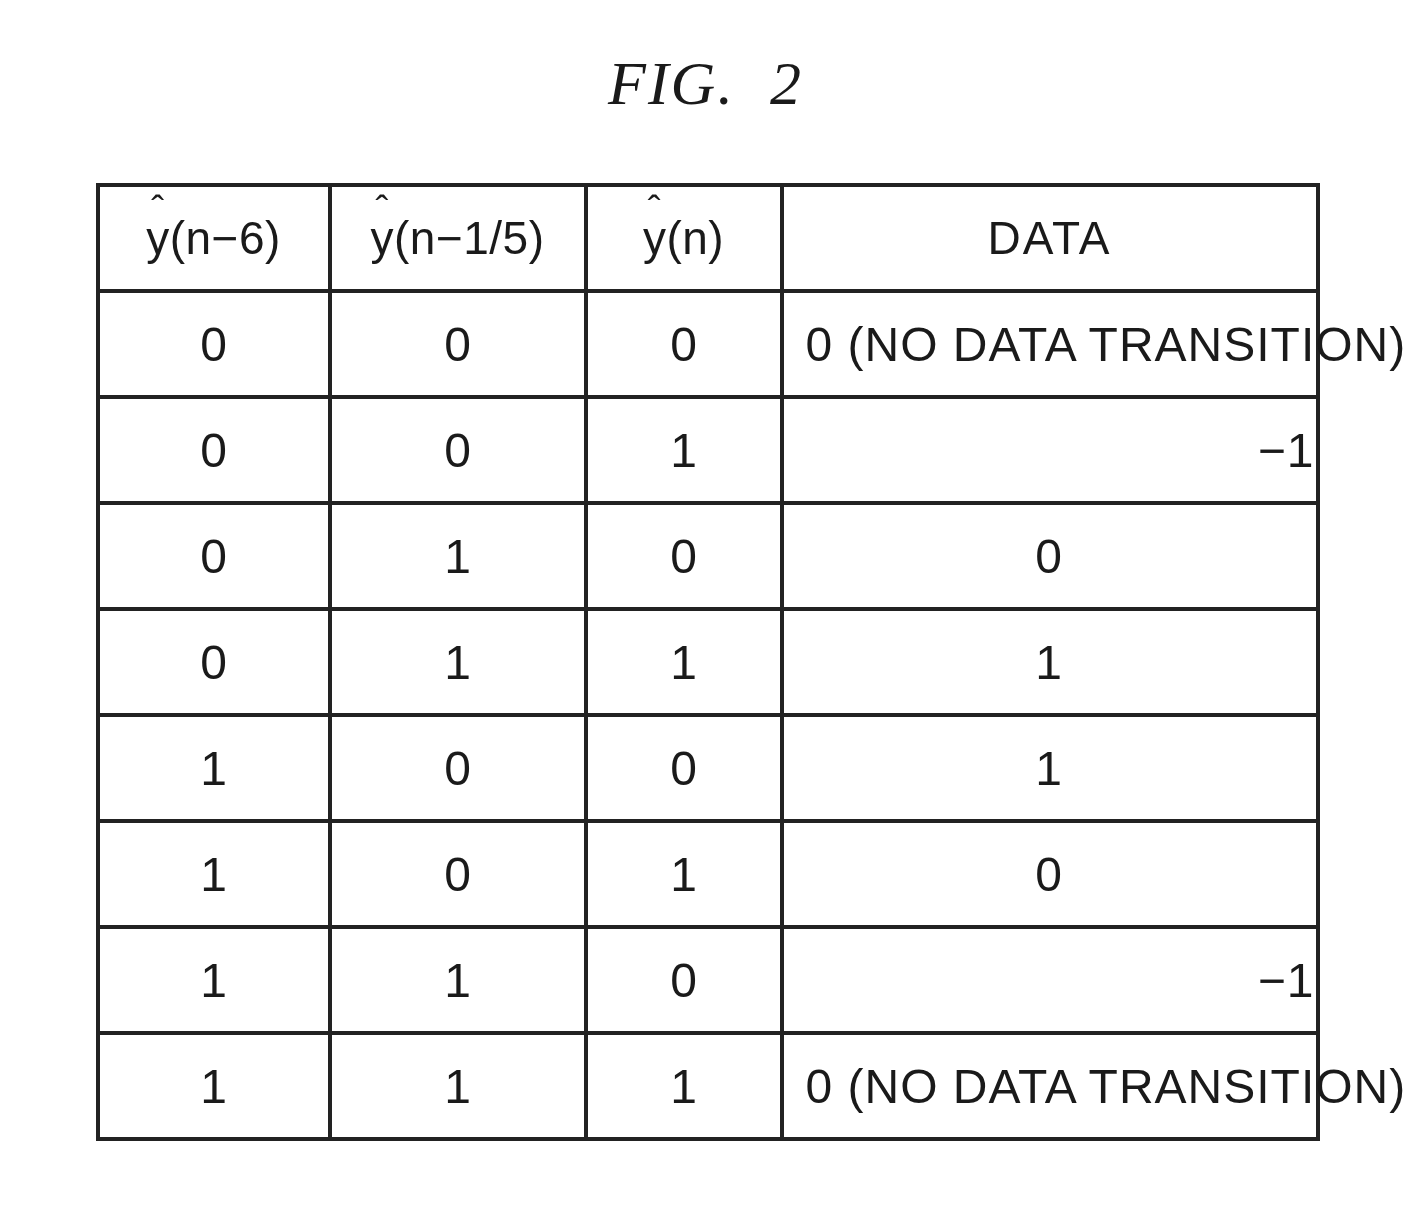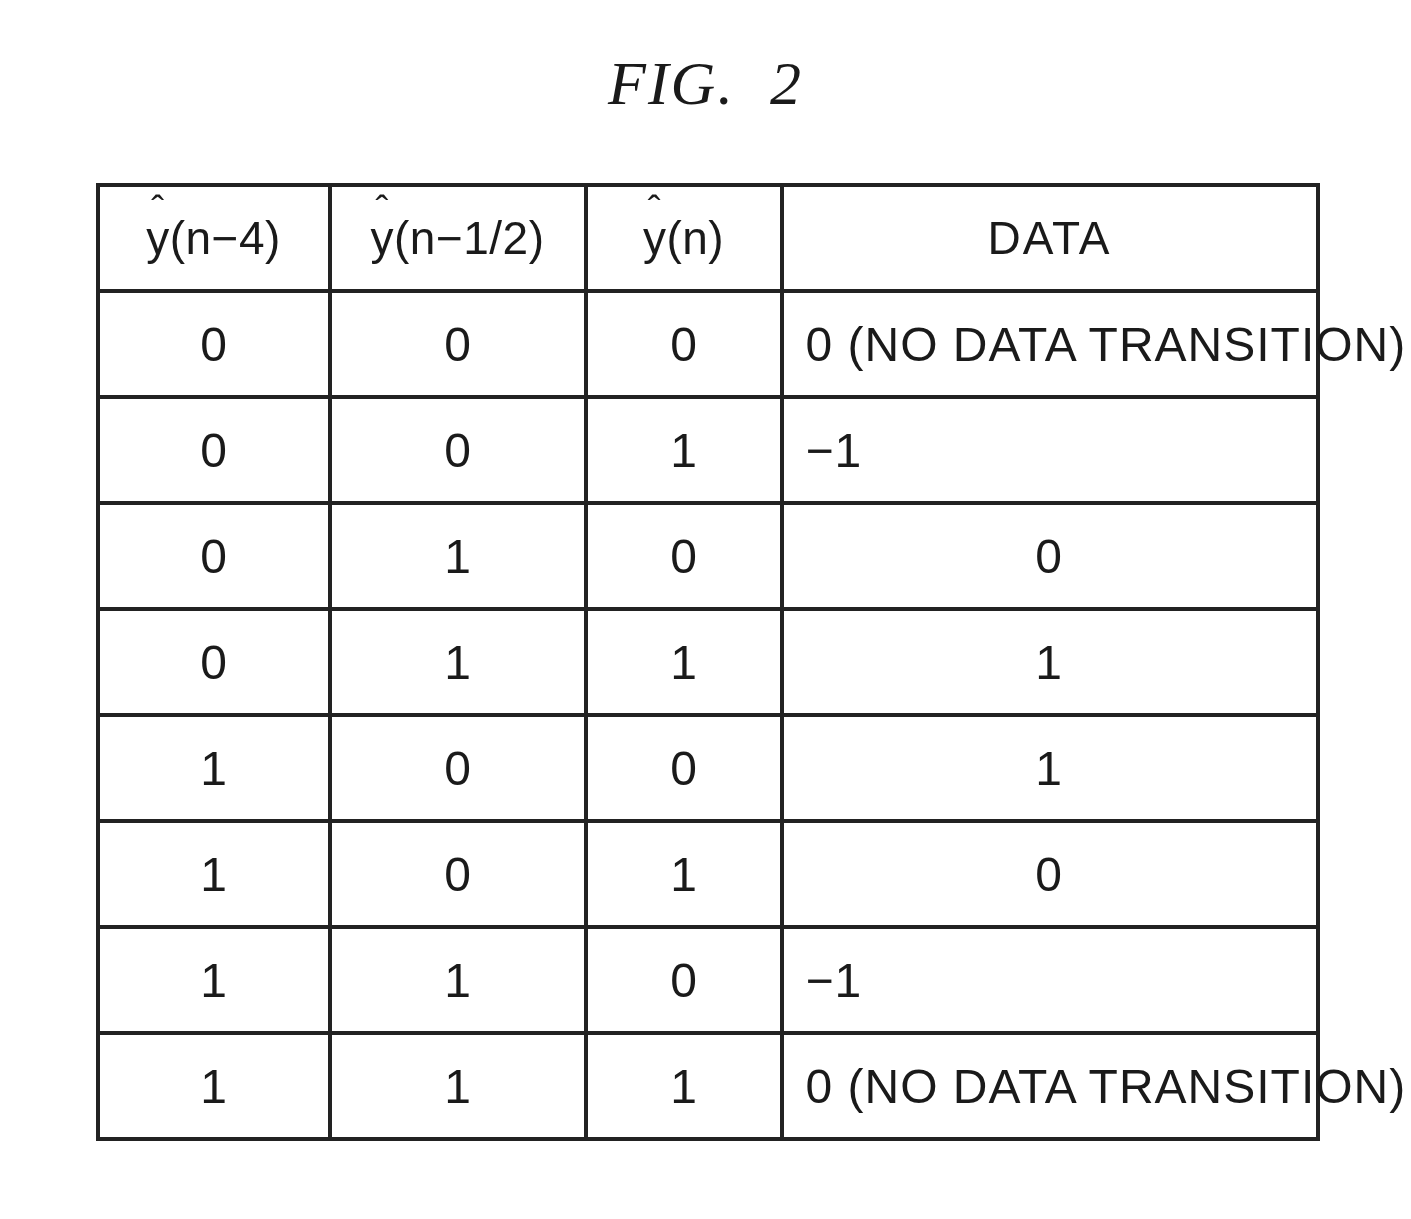--- a/index.html
+++ b/index.html
@@ -59,21 +59,21 @@
   }
   td {
     font-size: 48px;
     font-family: Arial, Helvetica, sans-serif;
   }
   td.num {
     text-align: center;
   }
   td.pd {
     padding-left: 22px;
-    text-align: left;
+    text-align: right;
     letter-spacing: 1px;
     white-space: nowrap;
   }
   td.pd.center {
     text-align: center;
     padding-left: 0;
   }
   
   .yhat {
     position: relative;
@@ -101,24 +101,24 @@
     <table>
       <colgroup>
         <col class="c1">
           <col class="c2">
           <col class="c3">
           <col class="c4">
       </colgroup>
       <thead>
         <tr>
           <th>
-            <span class="yhat"><span class="hat">ˆ</span><span>y</span></span><span>(n−4)</span>
+            <span class="yhat"><span class="hat">ˆ</span><span>y</span></span><span>(n−6)</span>
           </th>
           <th>
-            <span class="yhat"><span class="hat">ˆ</span><span>y</span></span><span>(n−1/2)</span>
+            <span class="yhat"><span class="hat">ˆ</span><span>y</span></span><span>(n−1/5)</span>
           </th>
           <th>
             <span class="yhat"><span class="hat">ˆ</span><span>y</span></span><span>(n)</span>
           </th>
           <th class="pd">DATA</th>
         </tr>
       </thead>
       <tbody>
         <tr>
           <td class="num">0</td>

